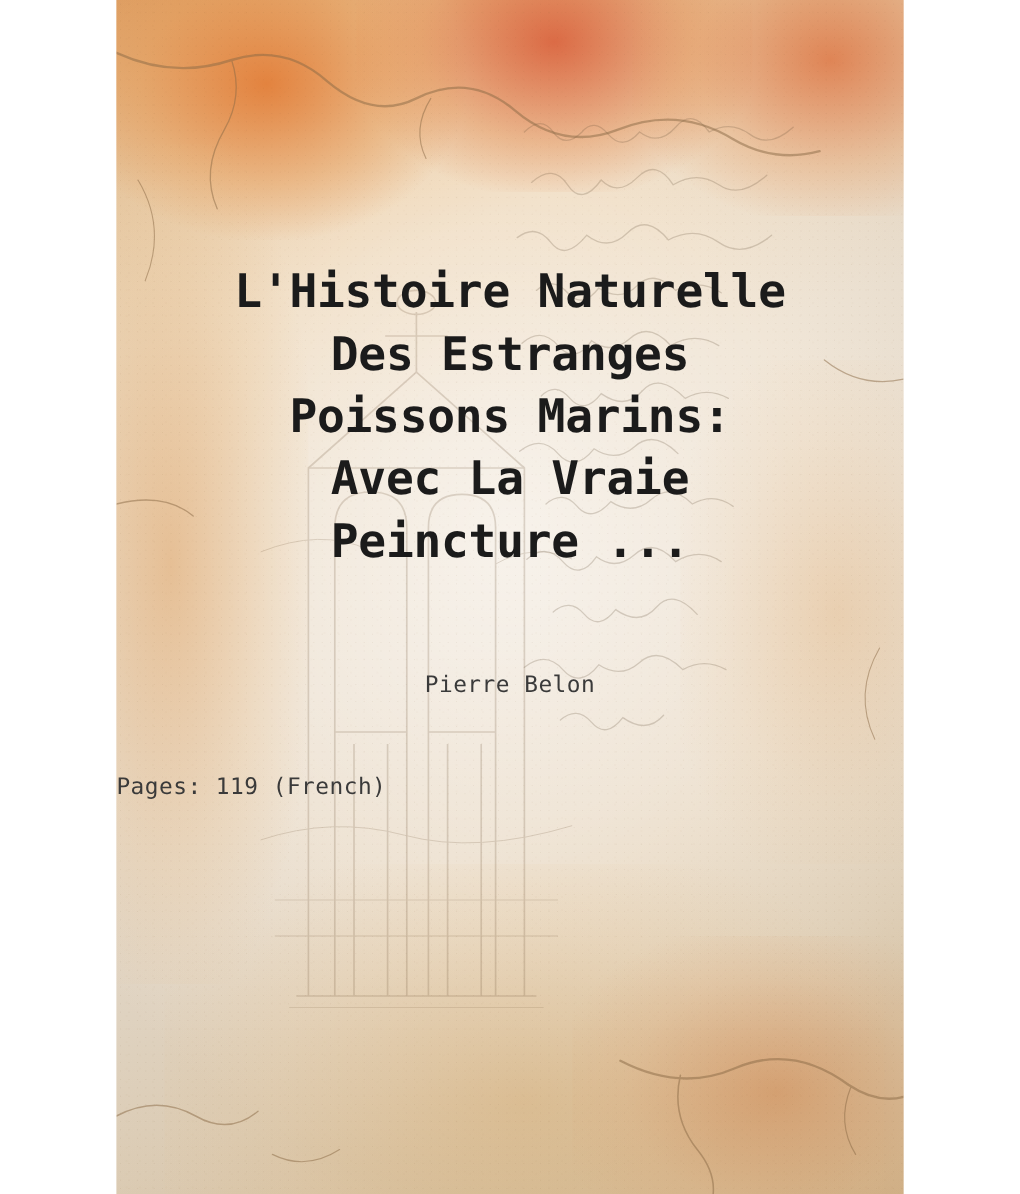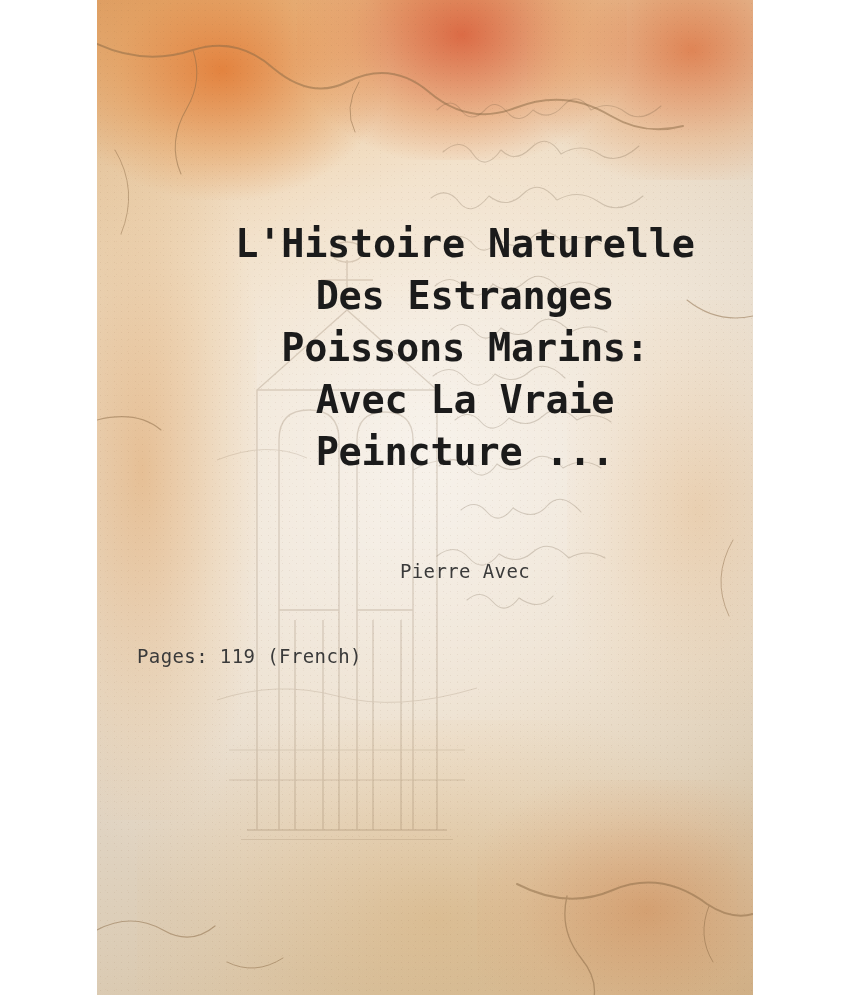--- a/index.html
+++ b/index.html
@@ -119,21 +119,20 @@
     background-size: 7px 7px, 11px 11px;
     background-position: 0 0, 3px 5px;
   }
 
   
   .text-layer {
     position: absolute;
     left: 0; top: 0;
     width: 656px;
     height: 995px;
-    margin-left: 40px;
   }
   #title {
     position: absolute;
     left: 0;
     top: 218px;
     width: 656px;
     text-align: center;
     color: #1b1b1b;
     font-size: 38.5px;
     line-height: 52px;
@@ -238,18 +237,18 @@
     </div>
 
     <div class="grain"></div>
 
     <div class="text-layer">
       <div id="title">L'Histoire Naturelle
 Des Estranges
 Poissons Marins:
 Avec La Vraie
 Peincture ...</div>
-      <div id="author">Pierre Avec</div>
+      <div id="author">Pierre Belon</div>
       <div id="pages-note">Pages: 119 (French)</div>
     </div>
 
   </div>
 </div>
 
 </body></html>

